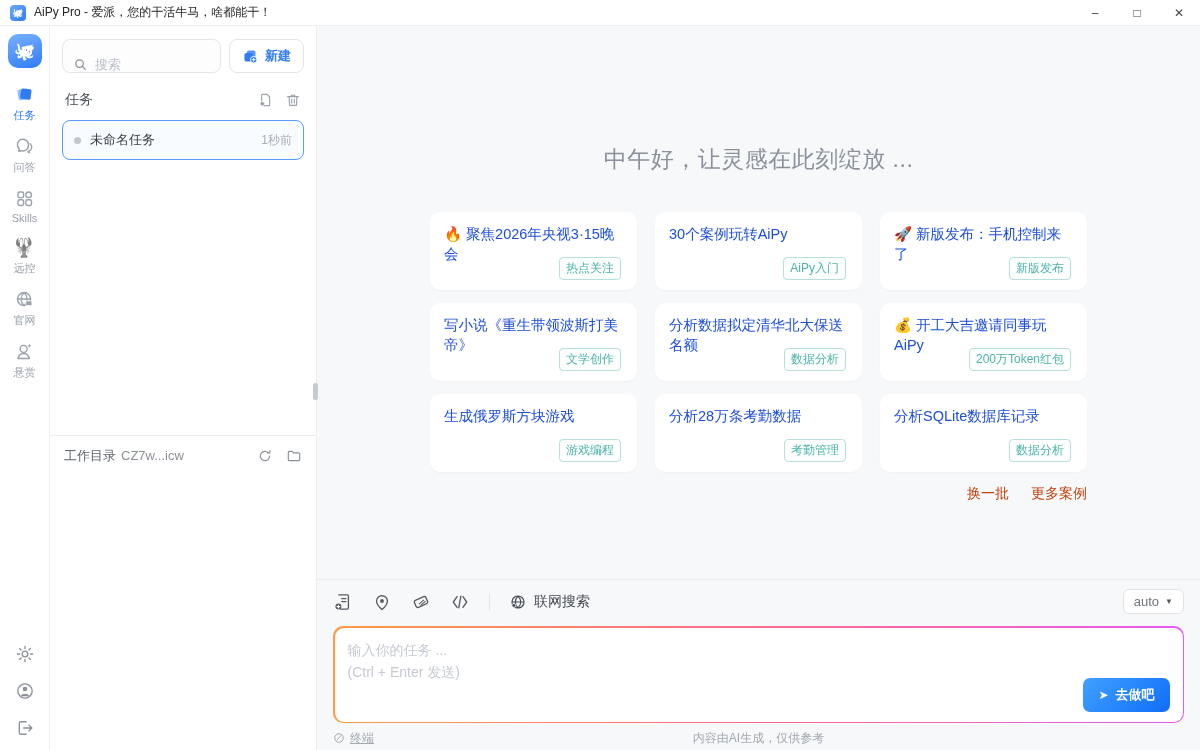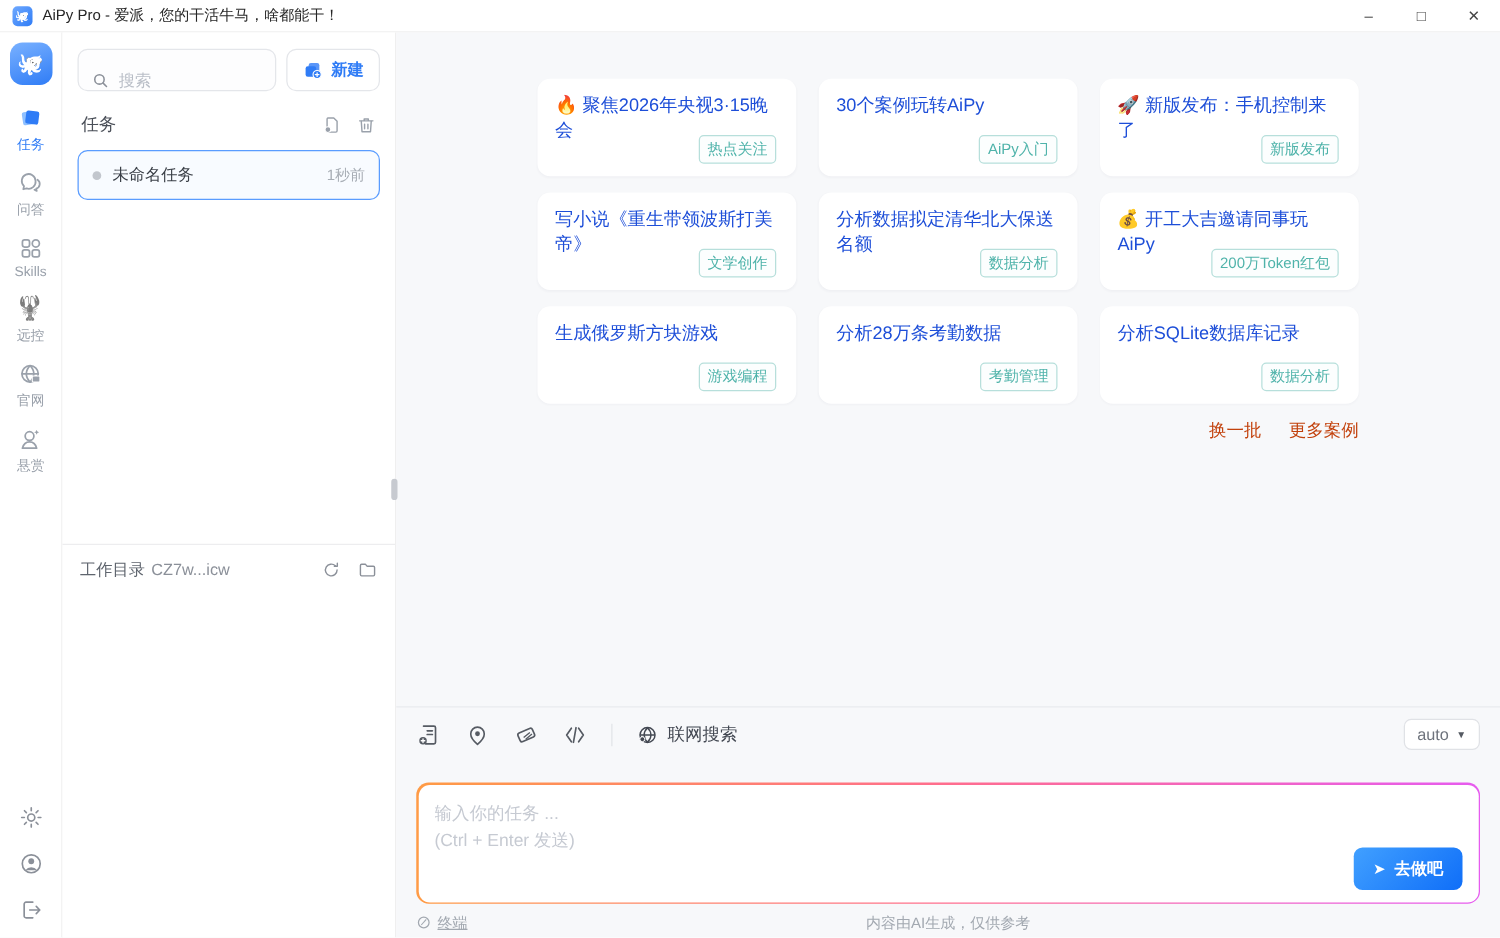--- a/index.html
+++ b/index.html
@@ -65,21 +65,21 @@
 
   .bottom-zone { margin-top:auto; }
   .hr { border-top:1px solid #e9eaee; }
   .toolbar { display:flex; align-items:center; padding:9px 16px 8px; gap:19px; color:#565b63; }
   .tb-ico { cursor:pointer; }
   .tb-sep { width:1px; height:18px; background:#e2e4e8; }
   .web-search { display:flex; align-items:center; gap:7px; font-size:14px; color:#434852; cursor:pointer; }
   .mode-select { margin-left:auto; border:1px solid #e0e2e6; border-radius:6px; background:#fff; padding:4px 10px; font-size:13px; color:#6e737c; display:flex; align-items:center; gap:6px; cursor:pointer; }
   .mode-select .chev { font-size:8px; color:#555a62; }
 
-  .composer-border { margin:18px 16px 0; border-radius:10px; padding:1.5px; background:linear-gradient(90deg,#ff9b45,#ff6d8e,#e65bef); }
+  .composer-border { margin:4px 16px 0; border-radius:10px; padding:1.5px; background:linear-gradient(90deg,#ff9b45,#ff6d8e,#e65bef); }
   .composer { background:#fff; border-radius:9px; height:94px; position:relative; padding:11px 13px; }
   .composer textarea { width:70%; height:100%; border:none; outline:none; resize:none; background:transparent; font-family:inherit; font-size:14px; line-height:1.6; color:#333; }
   .composer textarea::placeholder { color:#c6cad2; }
   .go-btn { position:absolute; right:13px; bottom:10px; background:linear-gradient(135deg,#41a0ff,#0f6ef8); color:#fff; border:none; border-radius:7px; padding:8px 15px; font-size:13px; font-weight:700; display:flex; align-items:center; gap:7px; cursor:pointer; font-family:inherit; }
   .go-btn .send-g { font-size:12px; }
 
   .status-row { height:24px; margin:3px 16px 0; display:flex; align-items:center; position:relative; color:#a2a8b0; font-size:12px;text-decoration:underline; }
   .status-left { display:flex; align-items:center; gap:5px; cursor:pointer; }
   .status-center { position:absolute; left:50%; transform:translateX(-50%); }
 </style>
@@ -254,20 +254,21 @@
             <path d="M3.5 6.5A1.5 1.5 0 0 1 5 5h4.4l2 2.4H19a1.5 1.5 0 0 1 1.5 1.5v8.6A1.5 1.5 0 0 1 19 19H5a1.5 1.5 0 0 1-1.5-1.5z"></path>
           </svg>
         </span>
       </span>
     </div>
   </div>
 
   <div class="main">
     <div class="resize-handle"></div>
 
+    <div class="greeting">中午好，让灵感在此刻绽放 ...</div>
 
     <div class="card-grid">
       <div class="card">
         <div class="c-title">🔥 聚焦2026年央视3·15晚会</div>
         <div class="c-tag">热点关注</div>
       </div>
       <div class="card">
         <div class="c-title">30个案例玩转AiPy</div>
         <div class="c-tag">AiPy入门</div>
       </div>

